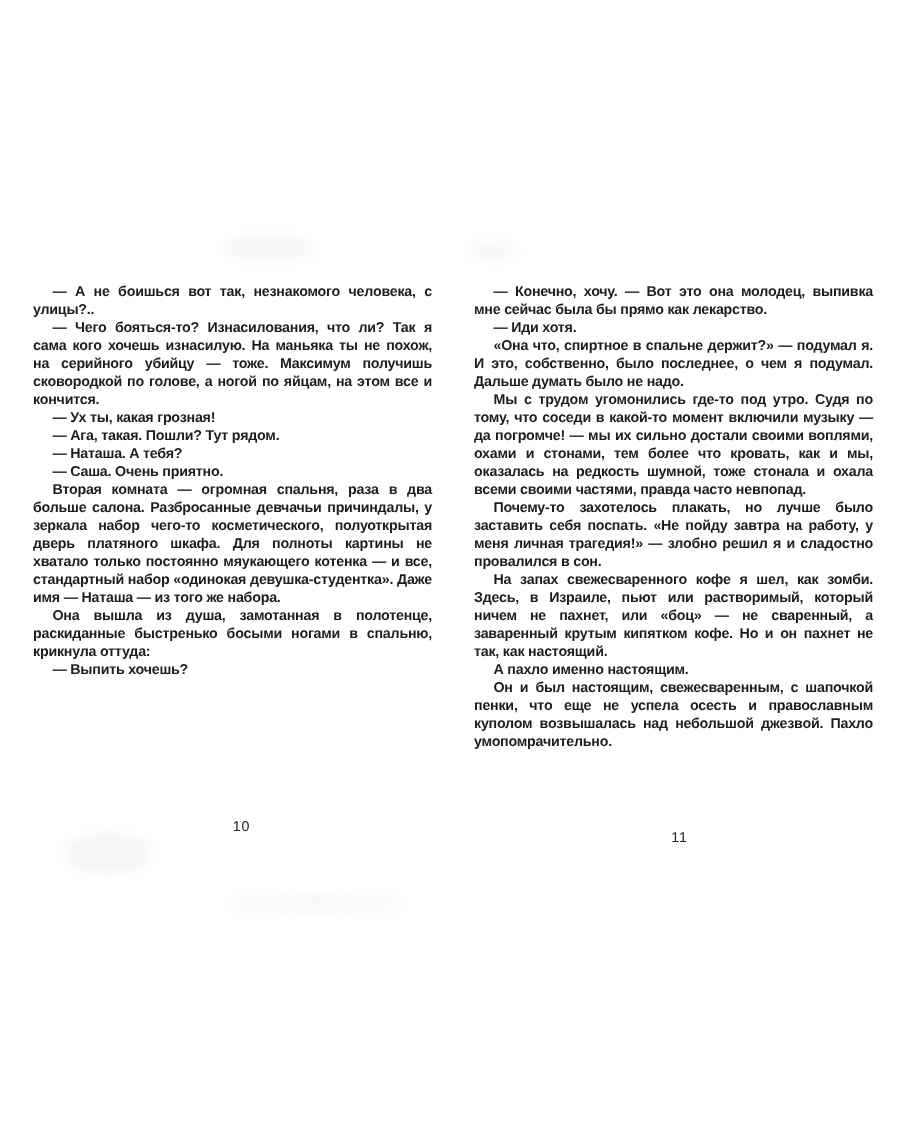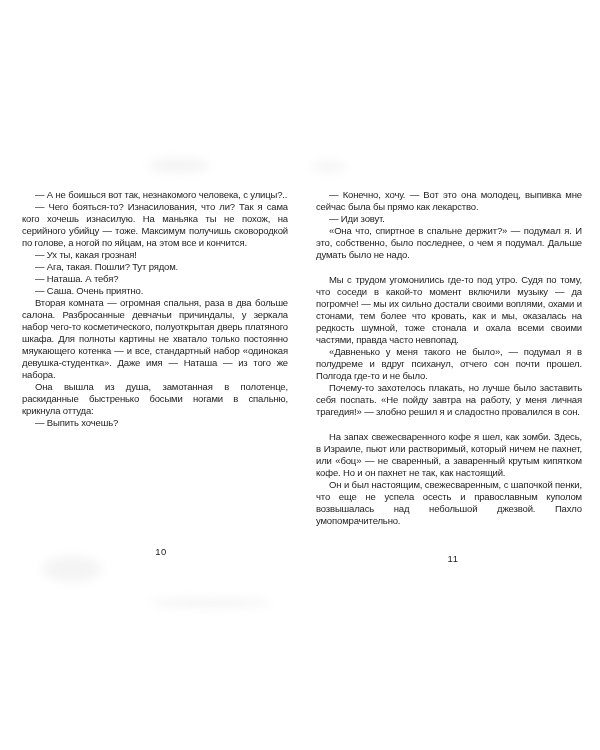--- a/index.html
+++ b/index.html
@@ -21,30 +21,30 @@
   .page {
     position: absolute;
     top: 189px;
     width: 266px;
     color: #1d1d1d;
     font-size: 9.5px;
     line-height: 12px;
     letter-spacing: -0.15px;
     text-align: justify;
     hyphens: auto;
+    font-weight: bold;
     -webkit-hyphens: auto;
   }
   .page-left  { left: 22px;  }
   .page-right { left: 316px; }
   .para {
     margin: 0;
     text-indent: 13px;
   }
   .para.gap {
-    margin-top: 13px;
   }
   .folio {
     position: absolute;
     width: 266px;
     text-align: center;
     font-size: 9.5px;
     color: #242424;
     letter-spacing: 0.5px;
   }
   .folio-left  { left: 28px;  top: 546px; }
@@ -79,26 +79,26 @@
       <p class="para">— Ага, такая. Пошли? Тут рядом.</p>
       <p class="para">— Наташа. А тебя?</p>
       <p class="para">— Саша. Очень приятно.</p>
       <p class="para">Вторая комната — огромная спальня, раза в два больше салона. Разбросанные девчачьи причиндалы, у зеркала набор чего-то косметического, полуоткрытая дверь платяного шкафа. Для полноты картины не хватало только постоянно мяукающего котенка — и все, стандартный набор «одинокая девушка-студентка». Даже имя — Наташа — из того же набора.</p>
       <p class="para">Она вышла из душа, замотанная в полотенце, раскиданные быстренько босыми ногами в спальню, крикнула оттуда:</p>
       <p class="para">— Выпить хочешь?</p>
     </div>
 
   <div class="page page-right">
       <p class="para">— Конечно, хочу. — Вот это она молодец, выпивка мне сейчас была бы прямо как лекарство.</p>
-      <p class="para">— Иди зовут.</p>
+      <p class="para">— Иди хотя.</p>
       <p class="para">«Она что, спиртное в спальне держит?» — подумал я. И это, собственно, было последнее, о чем я подумал. Дальше думать было не надо.</p>
       <p class="para gap">Мы с трудом угомонились где-то под утро. Судя по тому, что соседи в какой-то момент включили музыку — да погромче! — мы их сильно достали своими воплями, охами и стонами, тем более что кровать, как и мы, оказалась на редкость шумной, тоже стонала и охала всеми своими частями, правда часто невпопад.</p>
-      <p class="para">«Давненько у меня такого не было», — подумал я в полудреме и вдруг психанул, отчего сон почти прошел. Полгода где-то и не было.</p>
       <p class="para">Почему-то захотелось плакать, но лучше было заставить себя поспать. «Не пойду завтра на работу, у меня личная трагедия!» — злобно решил я и сладостно провалился в сон.</p>
       <p class="para gap">На запах свежесваренного кофе я шел, как зомби. Здесь, в Израиле, пьют или растворимый, который ничем не пахнет, или «боц» — не сваренный, а заваренный крутым кипятком кофе. Но и он пахнет не так, как настоящий.</p>
+      <p class="para">А пахло именно настоящим.</p>
       <p class="para">Он и был настоящим, свежесваренным, с шапочкой пенки, что еще не успела осесть и православным куполом возвышалась над небольшой джезвой. Пахло умопомрачительно.</p>
     </div>
 
   <div class="folio folio-left">10</div>
 
   <div class="folio folio-right">11</div>
 
 </div>
 
 </body></html>

